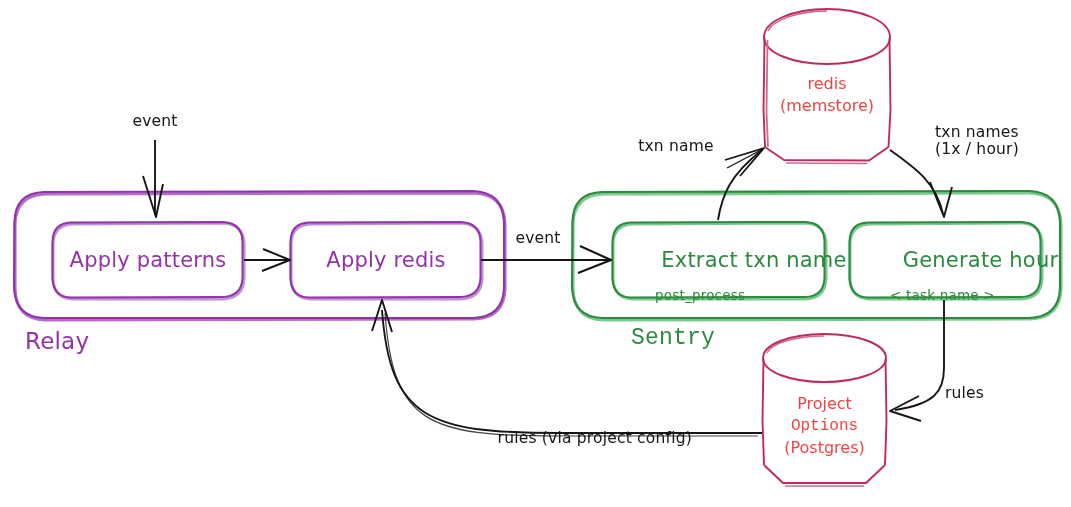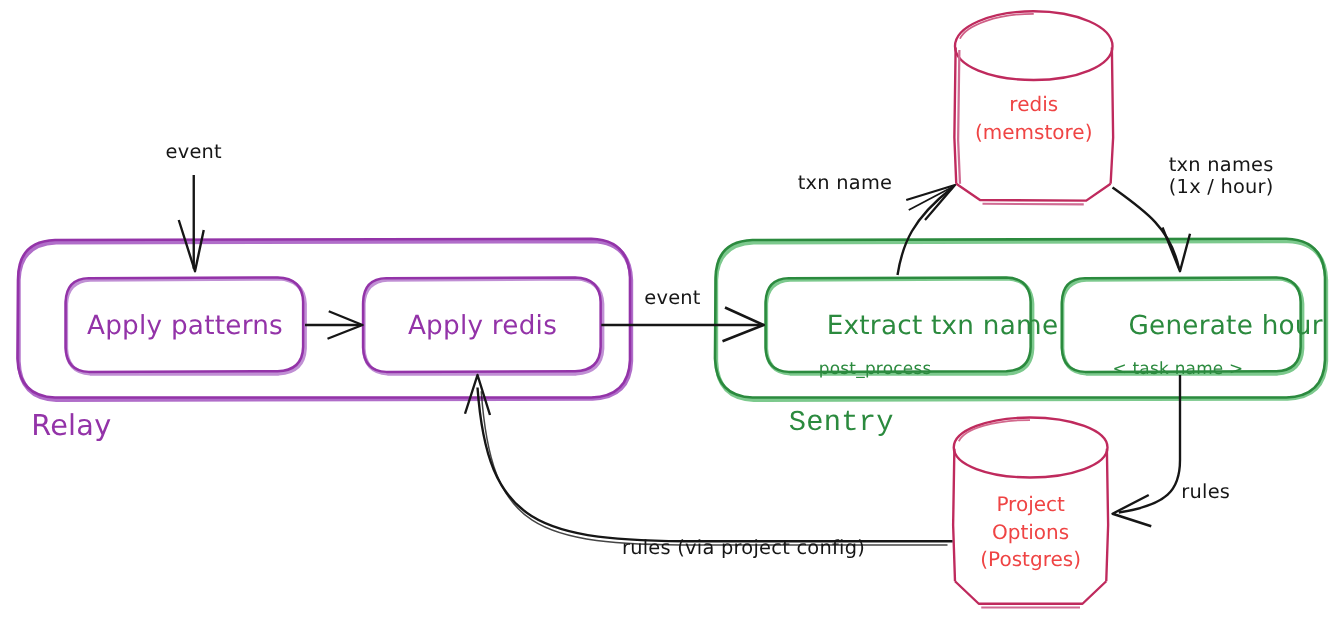--- a/index.html
+++ b/index.html
@@ -176,21 +176,21 @@
   <div class="lbl node-label green" style="left:850px; top:249px; width:191px;">Generate hour</div>
 
   <div class="lbl sub-label green" style="left:855px; top:288px;">&lt; task name &gt;</div>
 
   <div class="lbl group-label green" style="left:596px; top:326px;font-family:Liberation Mono, monospace;">Sentry</div>
 
   <div class="lbl store-label crimson" style="left:764px; top:74px; width:126px;">redis</div>
   <div class="lbl store-label crimson" style="left:762px; top:394px; width:125px;">Project</div>
 
   <div class="lbl store-label crimson" style="left:764px; top:96px; width:126px;">(memstore)</div>
-  <div class="lbl store-label crimson" style="left:762px; top:416px; width:125px;">Options</div>
+  <div class="lbl store-label crimson" style="left:762px; top:416px; width:125px;font-family:Liberation Mono, monospace;">Options</div>
   <div class="lbl store-label crimson" style="left:762px; top:438px; width:125px;">(Postgres)</div>
 
   <div class="lbl edge-label black" style="left:105px; top:113px; width:100px;">event</div>
 
   <div class="lbl edge-label black" style="left:508px; top:230px; width:60px;">event</div>
 
   <div class="lbl edge-label black" style="left:626px; top:138px; width:100px;">txn name</div>
 
   <div class="lbl edge-label black" style="left:935px; top:124px; width:125px; text-align:left;">txn names
 (1x / hour)</div>

